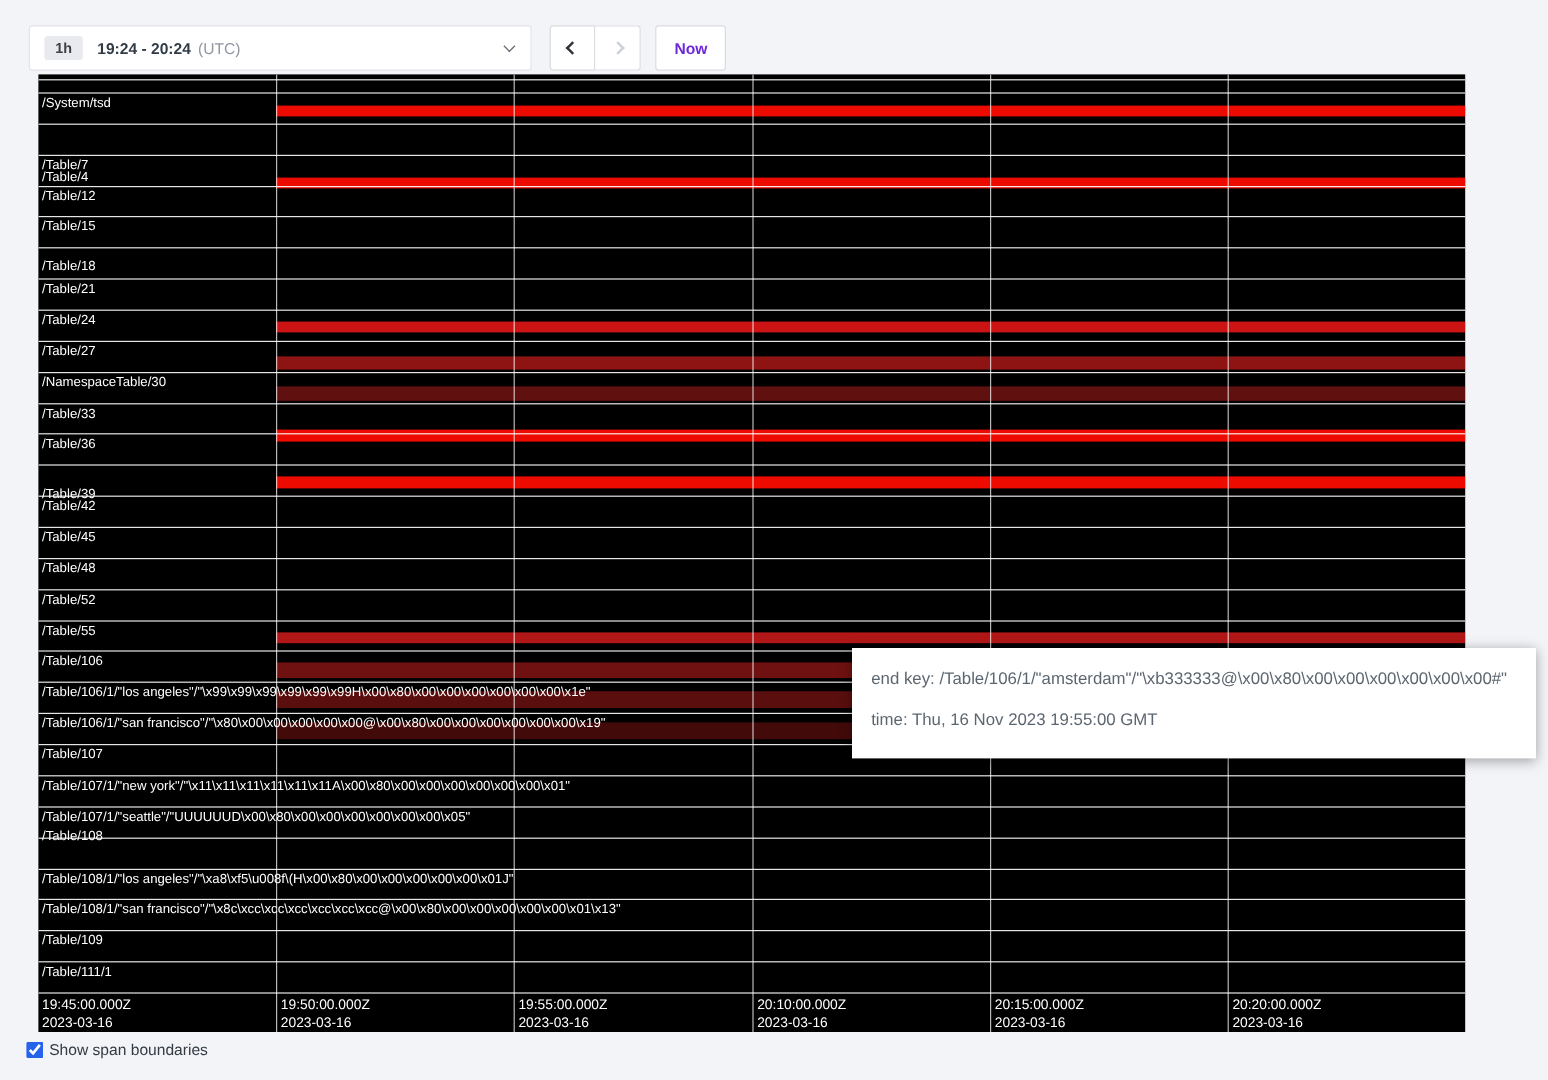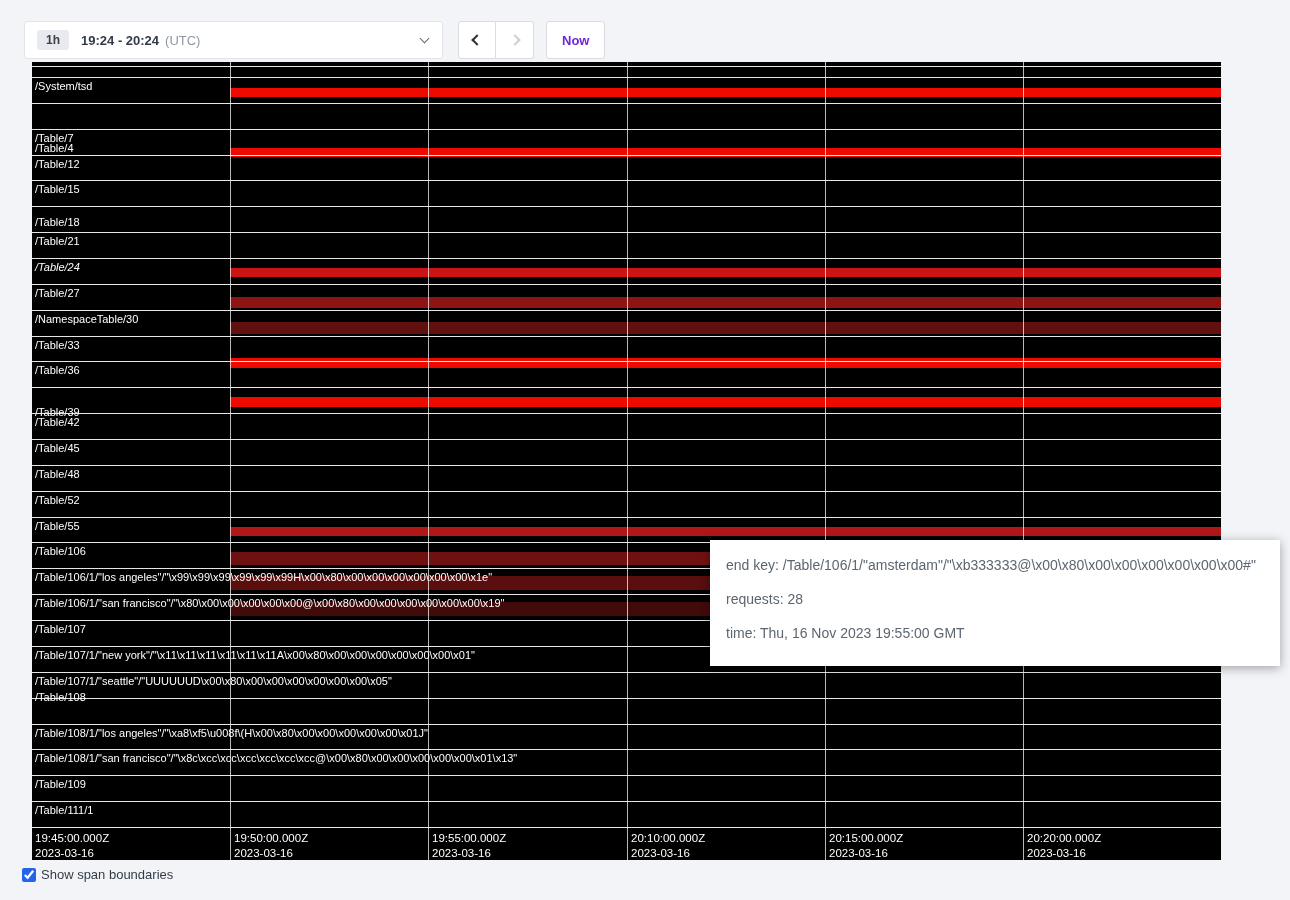--- a/index.html
+++ b/index.html
@@ -93,21 +93,21 @@
       <div class="hline" style="top: 93px;"></div>
       <div class="row-label" style="top: 96px;">/Table/12</div>
       <div class="hline" style="top: 118px;"></div>
       <div class="row-label" style="top: 121px;">/Table/15</div>
       <div class="hline" style="top: 144px;"></div>
       <div class="row-label" style="top: 154px;">/Table/18</div>
       <div class="hline" style="top: 170px;"></div>
       <div class="row-label" style="top: 173px;">/Table/21</div>
       <div class="band" style="top: 206px; height: 9px; left: 198px; width: 991px; background: rgb(205, 20, 20);"></div>
       <div class="hline" style="top: 196px;"></div>
-      <div class="row-label" style="top: 199px; font-style: italic;">/Table/24</div>
+      <div class="row-label" style="top: 199px;">/Table/24</div>
       <div class="band" style="top: 235px; height: 11px; left: 198px; width: 991px; background: rgb(142, 20, 20);"></div>
       <div class="hline" style="top: 222px;"></div>
       <div class="row-label" style="top: 225px;">/Table/27</div>
       <div class="band" style="top: 260px; height: 12px; left: 198px; width: 991px; background: rgb(97, 16, 16);"></div>
       <div class="hline" style="top: 248px;"></div>
       <div class="row-label" style="top: 251px;">/NamespaceTable/30</div>
       <div class="band" style="top: 296px; height: 10px; left: 198px; width: 991px; background: rgb(237, 11, 0);"></div>
       <div class="hline" style="top: 274px;"></div>
       <div class="row-label" style="top: 277px;">/Table/33</div>
       <div class="hline" style="top: 299px;"></div>
@@ -173,21 +173,20 @@
         <div>2023-03-16</div>
       </div>
       <div class="axis-label" style="left: 995px; top: 769px;">
         <div>20:20:00.000Z</div>
         <div>2023-03-16</div>
       </div>
     </div>
 
   <div class="tooltip">
     <div class="tooltip-line">end key: /Table/106/1/"amsterdam"/"\xb333333@\x00\x80\x00\x00\x00\x00\x00\x00#"</div>
-    <div class="tooltip-line">requests: 28</div>
     <div class="tooltip-line">time: Thu, 16 Nov 2023 19:55:00 GMT</div>
   </div>
 
   <div class="footer">
     <input type="checkbox" id="sb" checked="true" style="">
     <label for="sb">Show span boundaries</label>
   </div>
 
 </div>
 

